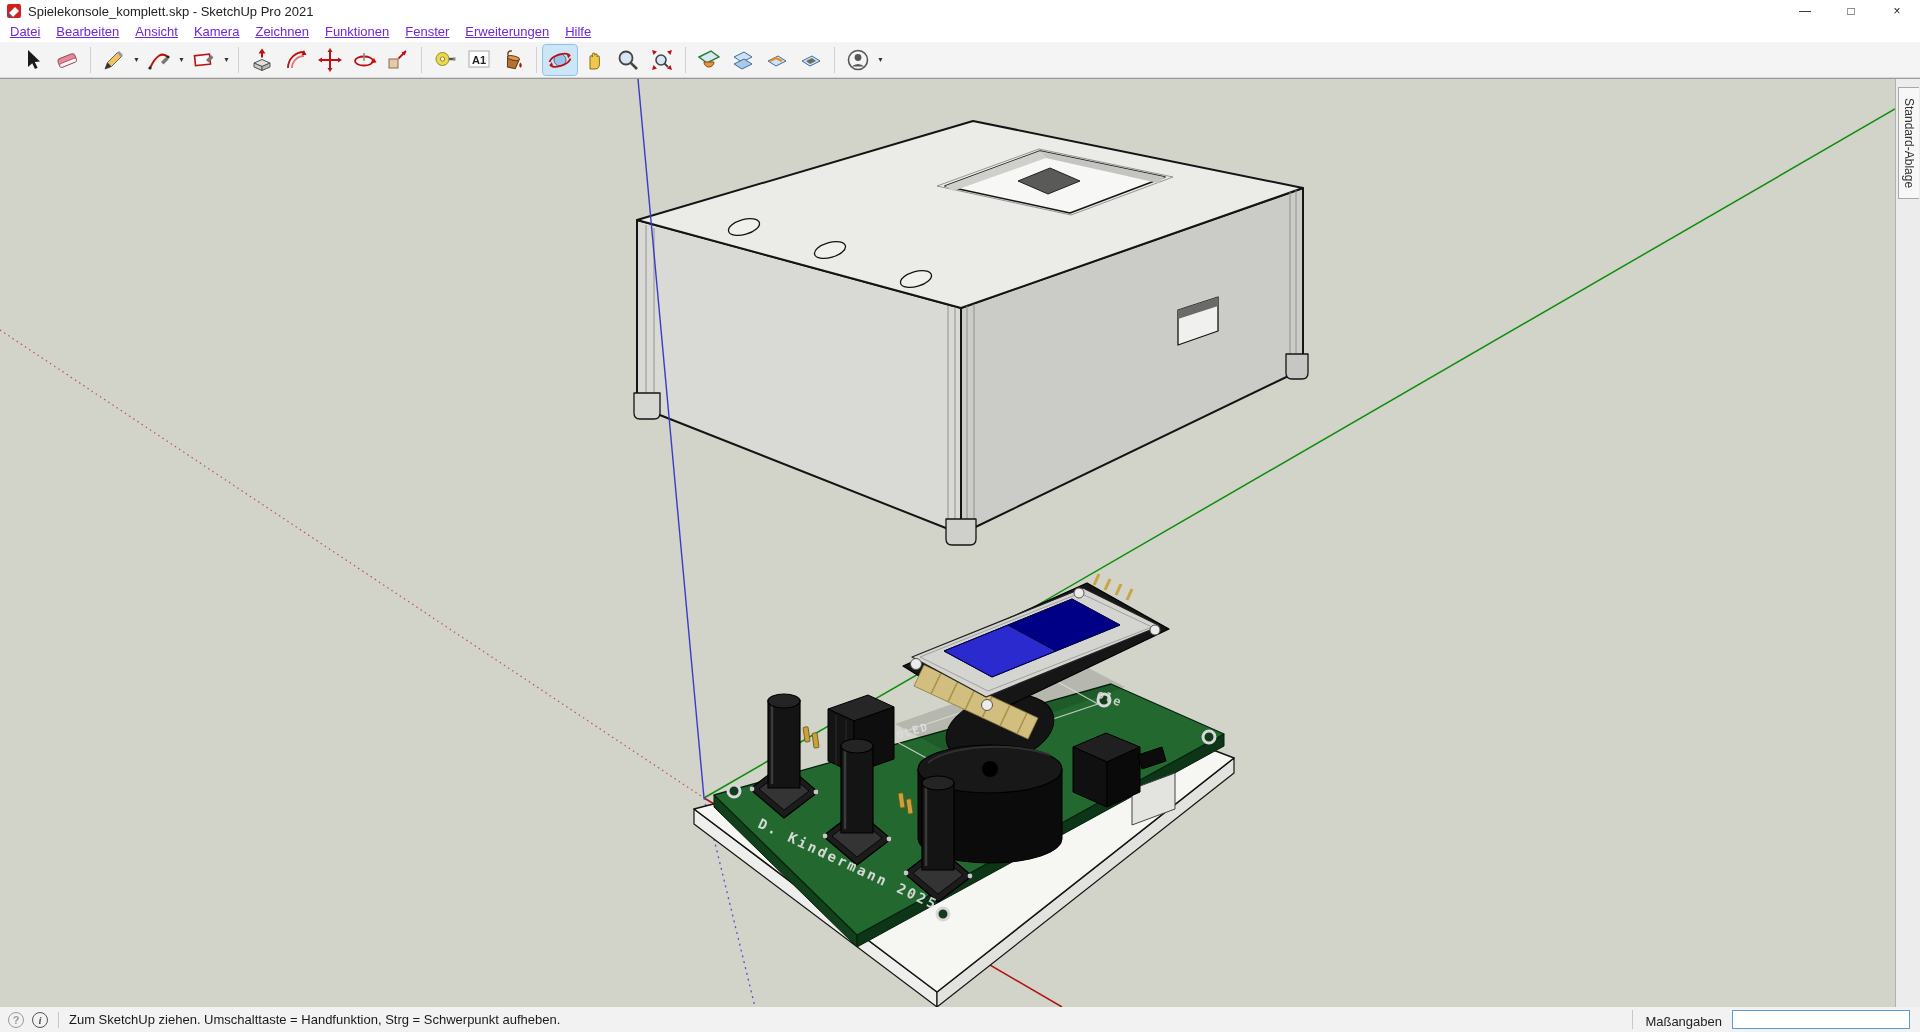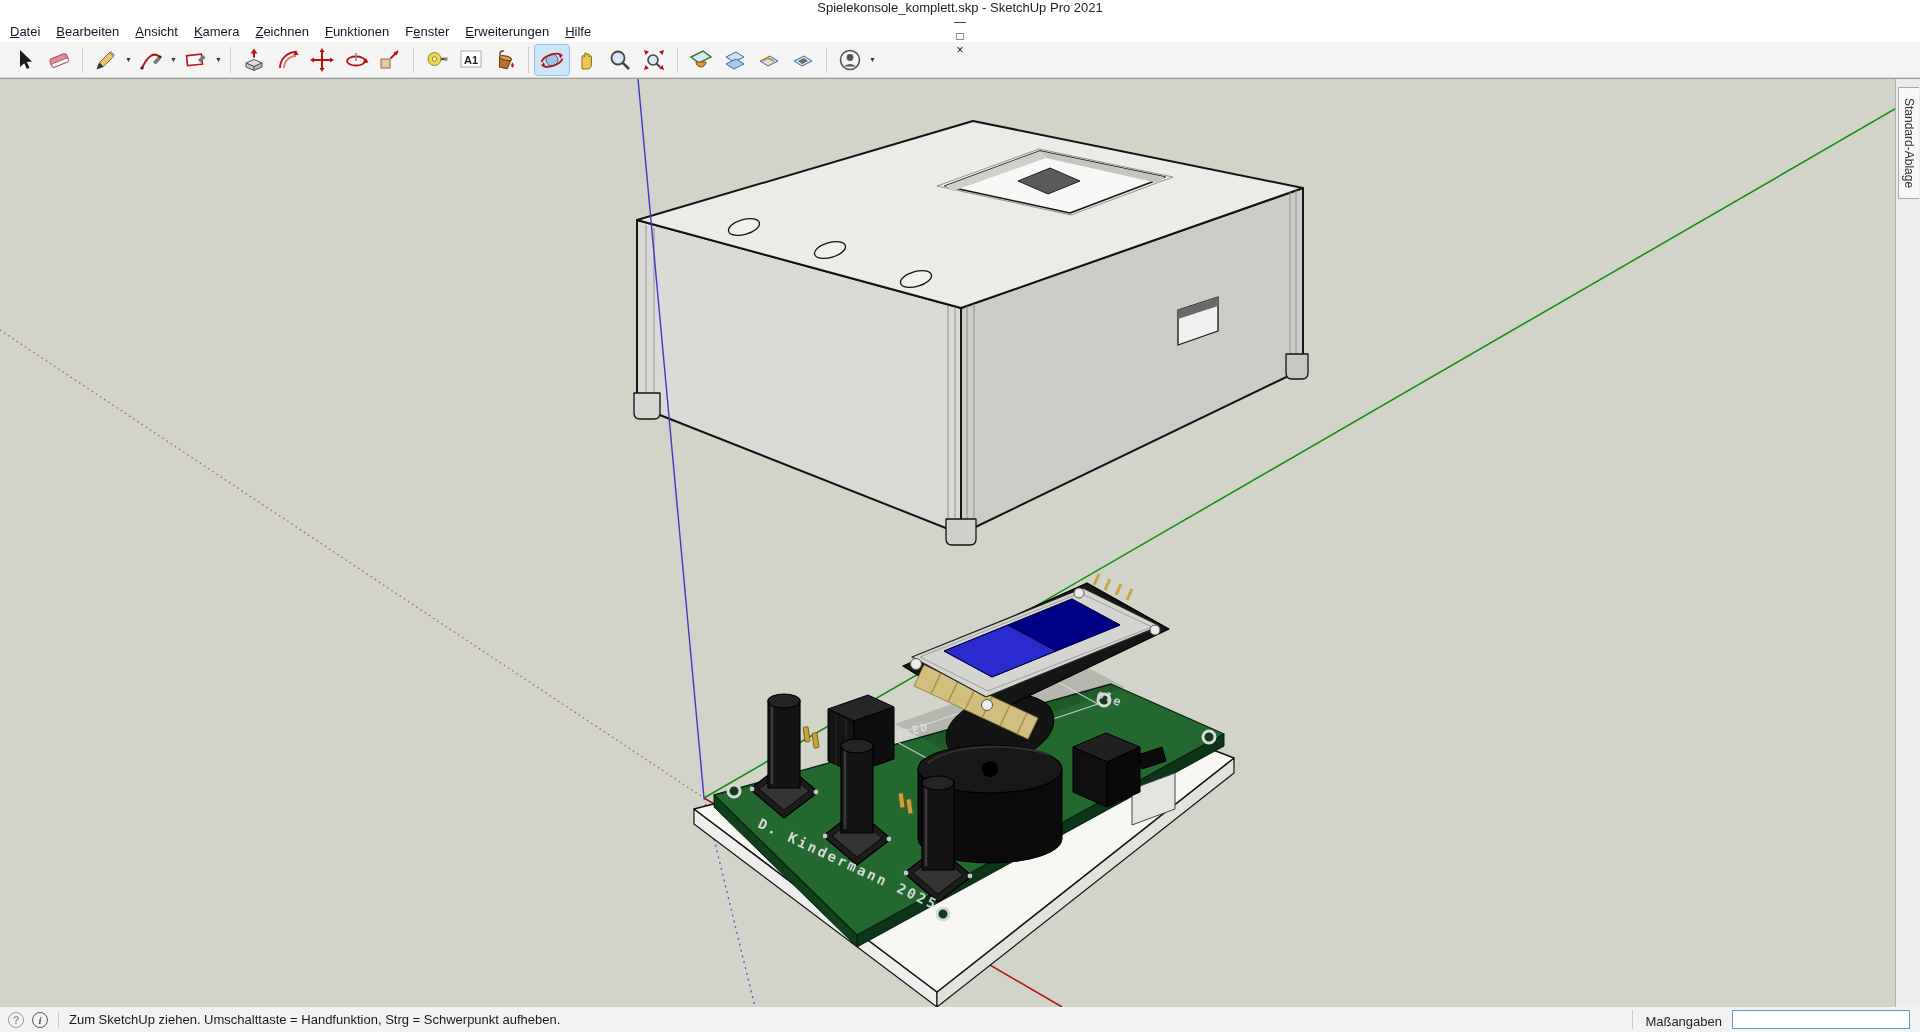--- a/index.html
+++ b/index.html
@@ -1,34 +1,34 @@
 <!DOCTYPE html>
 <html><head>
 <meta charset="utf-8">
 <style>
   * { margin:0; padding:0; box-sizing:border-box; }
   html,body { width:1920px; height:1032px; overflow:hidden;
     font-family:"Liberation Sans", sans-serif; background:#fff; }
 
   
-  .titlebar { height:22px; background:#ffffff; display:flex; align-items:center;flex-direction:column; }
+  .titlebar { height:22px; background:#ffffff; display:flex; align-items:center; }
   .titlebar .appicon { width:16px; height:16px; margin:0 6px 0 6px; }
   .titlebar .title { font-size:13px; color:#222; }
   .titlebar .spacer { flex:1; }
   .winbtn { width:46px; height:22px; display:flex; align-items:center; justify-content:center;
     font-size:12px; color:#222; cursor:default; }
 
   
   .menubar { height:20px; background:#ffffff; display:flex; align-items:center; padding-left:2px; }
-  .menuitem { font-size:13px; color:#0f172a; padding:0 8px; height:20px; line-height:20px; }
+  .menuitem { font-size:13px; color:#6d28d9; padding:0 8px; height:20px; line-height:20px;text-decoration:underline; }
   .menuitem u { text-decoration:underline; }
 
   
   .toolbar { height:36px; background:#f4f4f4; border-bottom:1px solid #d8d8d8;
-    display:flex; align-items:center; padding-left:8px; }
+    display:flex; align-items:center; padding-left:16px; }
   .tbtn { width:34px; height:30px; display:flex; align-items:center; justify-content:center;
     border-radius:3px; }
   .tbtn svg { width:26px; height:26px; }
   .tbtn.active { background:#cde6f7; outline:1px solid #8fc1e9; }
   .dd { width:11px; height:30px; display:flex; align-items:center; justify-content:center;
     font-size:7px; color:#333; }
   .tsep { width:1px; height:26px; background:#d0d0d0; margin:0 6px; }
 
   
   .main { height:928px; display:flex; border-top:1px solid #9a9a9a; }

